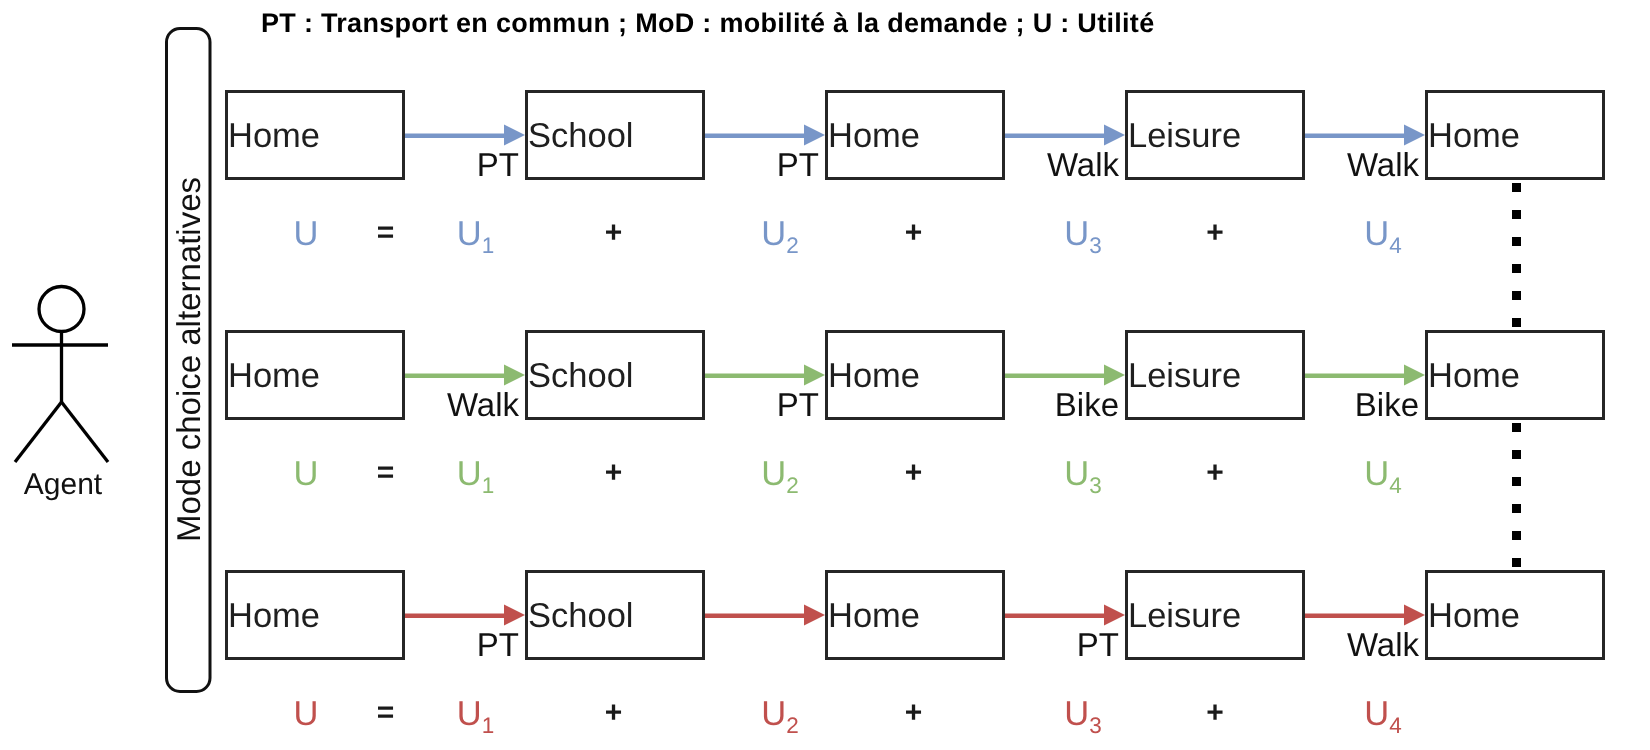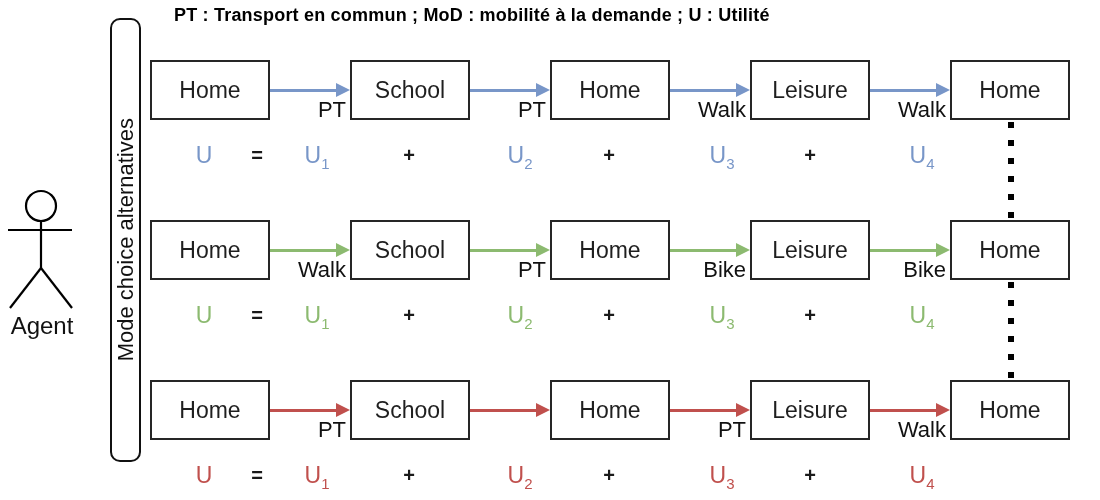--- a/index.html
+++ b/index.html
@@ -6,37 +6,37 @@
   .canvas{
     position:relative;width:1100px;height:500px;background:#fff;overflow:hidden;
     font-family:"Liberation Sans", sans-serif;color:#000;
   }
   .title{
     position:absolute;left:174px;top:5px;font-size:18px;font-weight:700;color:#000;
     white-space:nowrap;letter-spacing:0.2px;
   }
   
   .agent-svg{position:absolute;left:2px;top:186px;}
-  .agent-label{position:absolute;left:0px;top:312px;width:84px;text-align:center;font-size:24px;color:#111;}
+  .agent-label{position:absolute;left:0px;top:312px;width:84px;text-align:center;font-size:20px;color:#111;}
   
   .mode-bar{
     position:absolute;left:110px;top:18px;width:31px;height:444px;box-sizing:border-box;
     border:2px solid #111;border-radius:10px;background:#fff;
     display:flex;align-items:center;justify-content:center;
   }
   .mode-bar-text{
     writing-mode:vertical-rl;transform:rotate(180deg);
     font-size:22px;color:#111;white-space:nowrap;
   }
   
   .row{position:absolute;left:0;width:1100px;height:160px;}
   .box{
     position:absolute;top:0;width:120px;height:60px;box-sizing:border-box;
     border:2px solid #262626;background:#fff;
-    display:flex;align-items:center;justify-content:center;
+    display:flex;align-items:center;justify-content:flex-start;
   }
   .box-label{font-size:23px;color:#1f1f1f;}
   .shaft{position:absolute;top:28.5px;width:67px;height:3px;}
   .head{
     position:absolute;top:23px;width:0;height:0;
     border-top:7px solid transparent;border-bottom:7px solid transparent;
     border-left:14px solid #000;
   }
   .mode{
     position:absolute;top:37px;width:136px;text-align:right;

